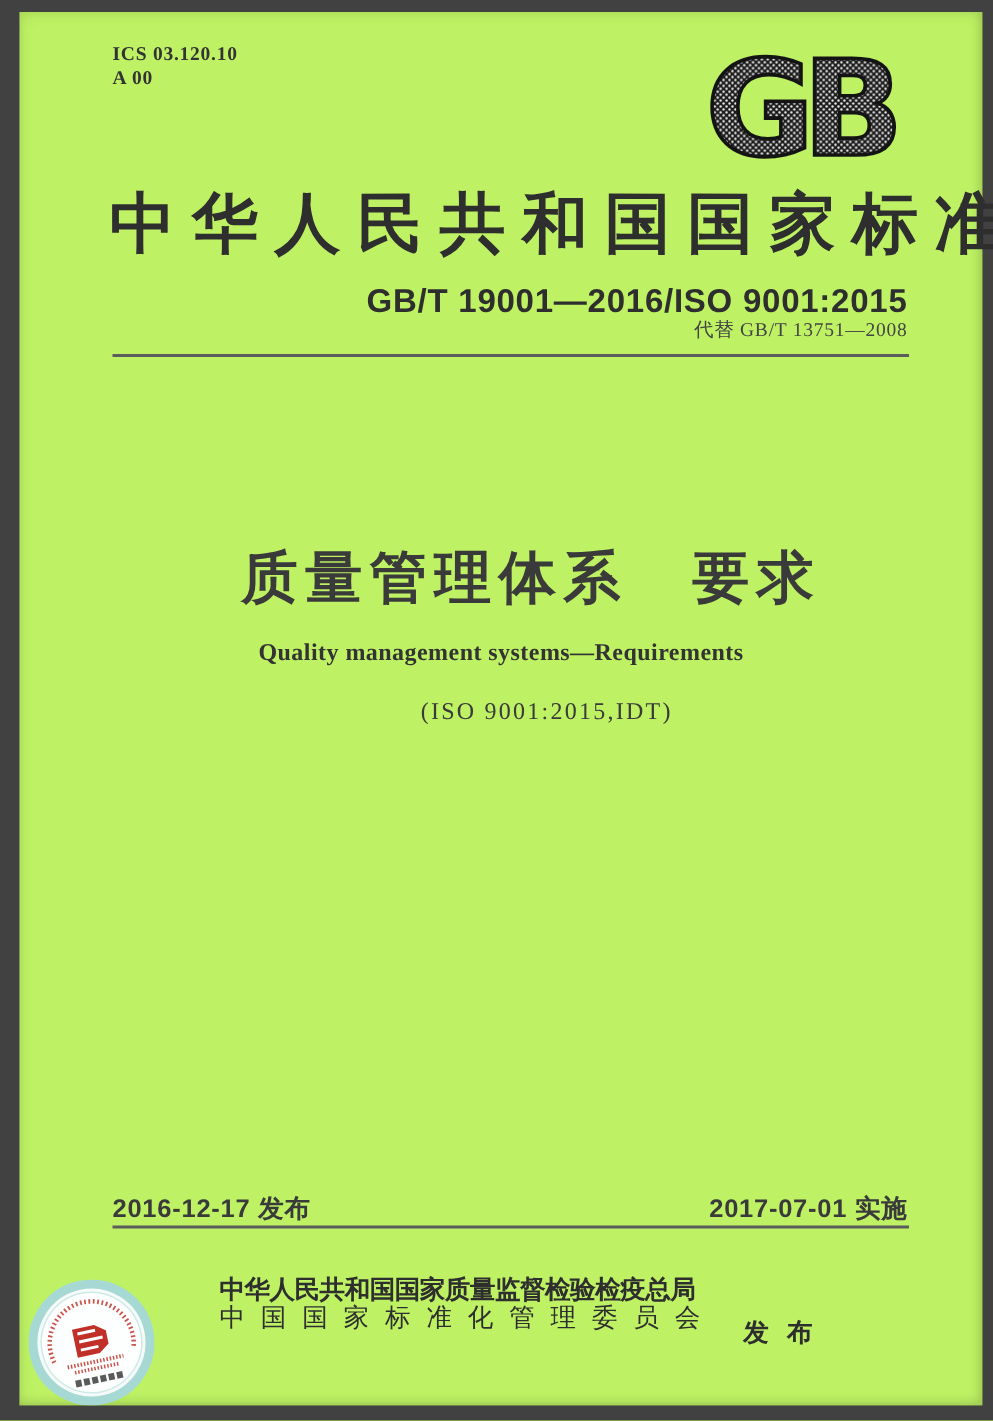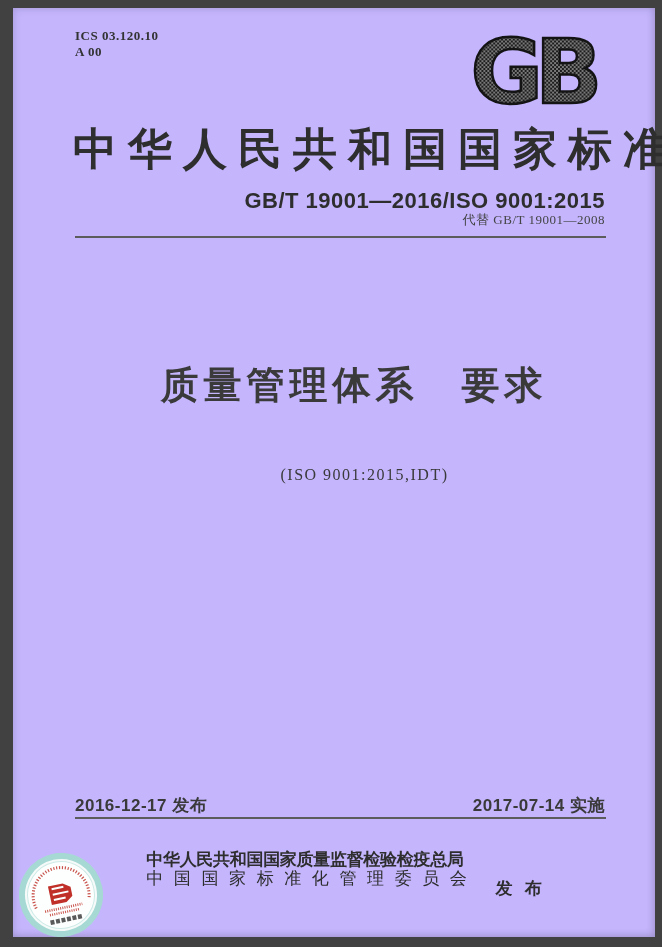--- a/index.html
+++ b/index.html
@@ -4,21 +4,21 @@
 <style>
   html,body{margin:0;padding:0;}
   body{
     width:662px;height:947px;position:relative;overflow:hidden;
     background:#414141;
     font-family:"Liberation Serif","DejaVu Serif",serif;
     color:#2b2b2b;
   }
   .paper{
     position:absolute;top:8px;left:13px;right:7px;bottom:10px;
-    background:#c4b5fd;
+    background:#bef264;
     box-shadow:inset 0 0 10px rgba(0,0,0,.12), inset -2px -2px 6px rgba(0,0,0,.10);
   }
   
   .ics{
     position:absolute;left:62px;top:20px;
     font-weight:700;font-size:13px;line-height:16px;letter-spacing:.5px;color:#333;
   }
   
   .gb-logo{position:absolute;left:437px;top:24px;width:162px;height:76px;}
   
@@ -99,32 +99,33 @@
         </pattern>
       </defs>
       <text x="84" y="72" text-anchor="middle" font-family="'DejaVu Sans',sans-serif" font-size="90" font-weight="bold" letter-spacing="-8" fill="url(#stipple)" stroke="#141414" stroke-width="2.5">GB</text>
     </svg>
   </div>
 
   <div class="national-title">中华人民共和国国家标准</div>
 
   <div class="std-number">GB/T 19001—2016/ISO 9001:2015</div>
 
-  <div class="replaces">代替 GB/T 19001—2008</div>
+  <div class="replaces">代替 GB/T 13751—2008</div>
 
   <div class="rule rule-top"></div>
 
   <div class="cn-title">质量管理体系　要求</div>
 
+  <div class="en-title">Quality management systems—Requirements</div>
 
   <div class="iso-note">(ISO 9001:2015,IDT)</div>
 
   <div class="date-row">
     <span>2016-12-17 发布</span>
-    <span>2017-07-14 实施</span>
+    <span>2017-07-01 实施</span>
   </div>
 
   <div class="rule rule-bottom"></div>
 
   <div class="issuer-row">
     <div class="issuer-lines">
       <div class="issuer-line1">中华人民共和国国家质量监督检验检疫总局</div>
       <div class="issuer-line2">中国国家标准化管理委员会</div>
     </div>
     <div class="publish-label">发 布</div>

